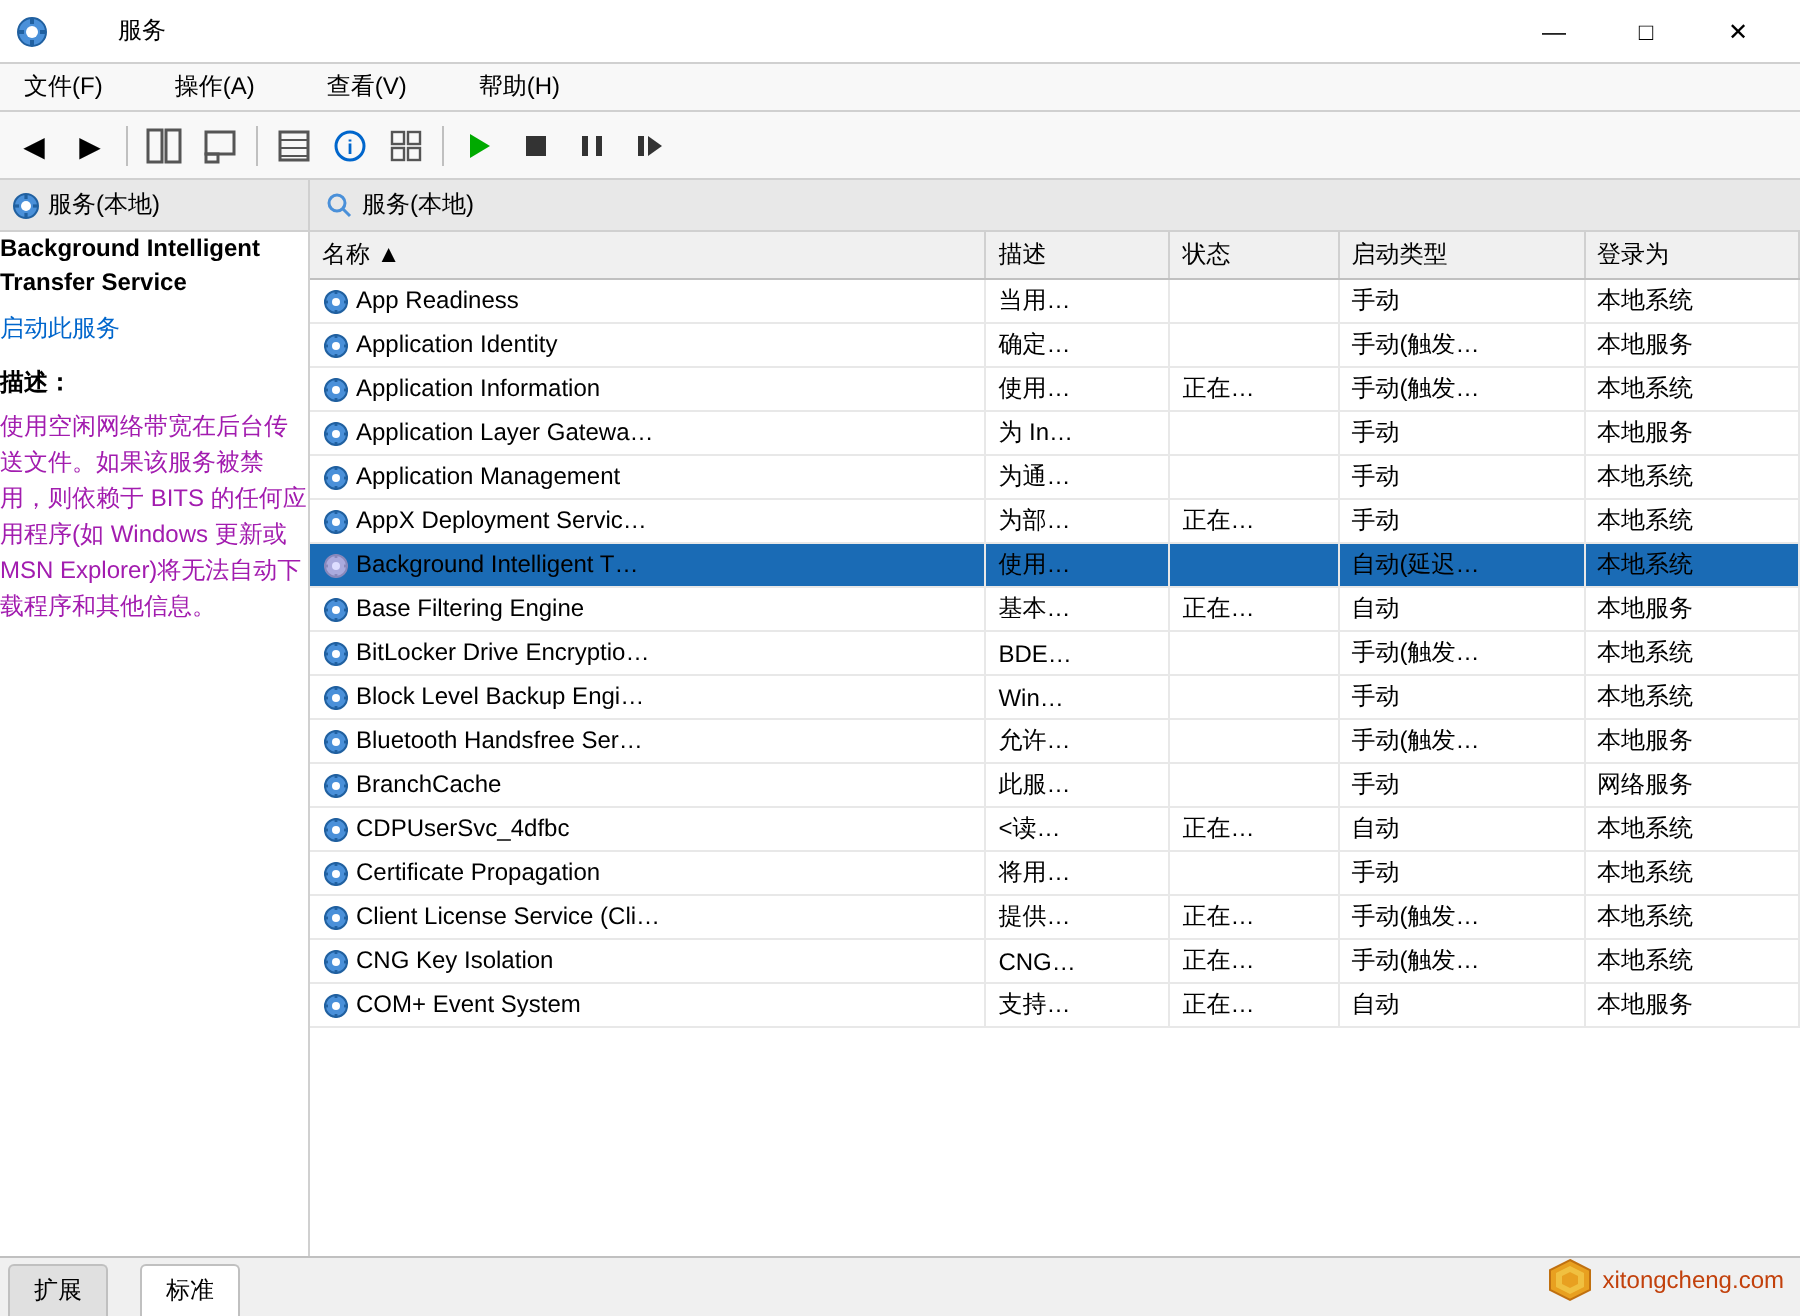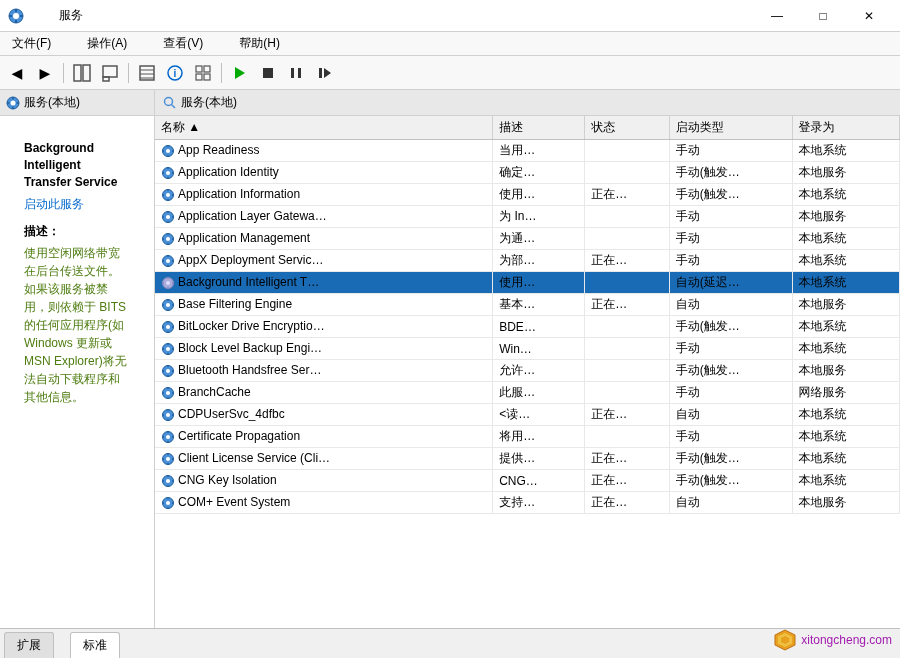--- a/index.html
+++ b/index.html
@@ -66,38 +66,38 @@
     }
     .left-panel-header {
       background: #e8e8e8;
       padding: 4px 6px;
       display: flex;
       align-items: center;
       gap: 4px;
       border-bottom: 1px solid #d0d0d0;
     }
     .left-panel-content {
-      padding: 24px;
+      padding: 0;
     }
     .left-service-title {
       font-weight: bold;
       font-size: 12px;
       margin-bottom: 6px;
       line-height: 1.4;
     }
     .left-service-link {
       color: #0066cc;
       cursor: pointer;
       text-decoration: none;
       display: block;
       margin-bottom: 10px;
       font-size: 12px;
     }
     .left-desc-label { font-size: 12px; font-weight: bold; margin-bottom: 4px; }
-    .left-desc-text { font-size: 12px; line-height: 1.5; color: #4d7c0f; }
+    .left-desc-text { font-size: 12px; line-height: 1.5; color: #a21caf; }
 
     
     .right-panel {
       flex: 1;
       display: flex;
       flex-direction: column;
       overflow: hidden;
     }
     .right-panel-header {
       background: #e8e8e8;
@@ -174,21 +174,21 @@
 
     
     .watermark {
       position: absolute;
       bottom: 6px;
       right: 8px;
       display: flex;
       align-items: center;
       gap: 4px;
       font-size: 12px;
-      color: #a21caf;
+      color: #c2410c;
       z-index: 10;
     }
     .watermark-logo {
       width: 24px;
       height: 24px;
     }
 
     
     .gear-svg { width: 14px; height: 14px; }
   </style>

